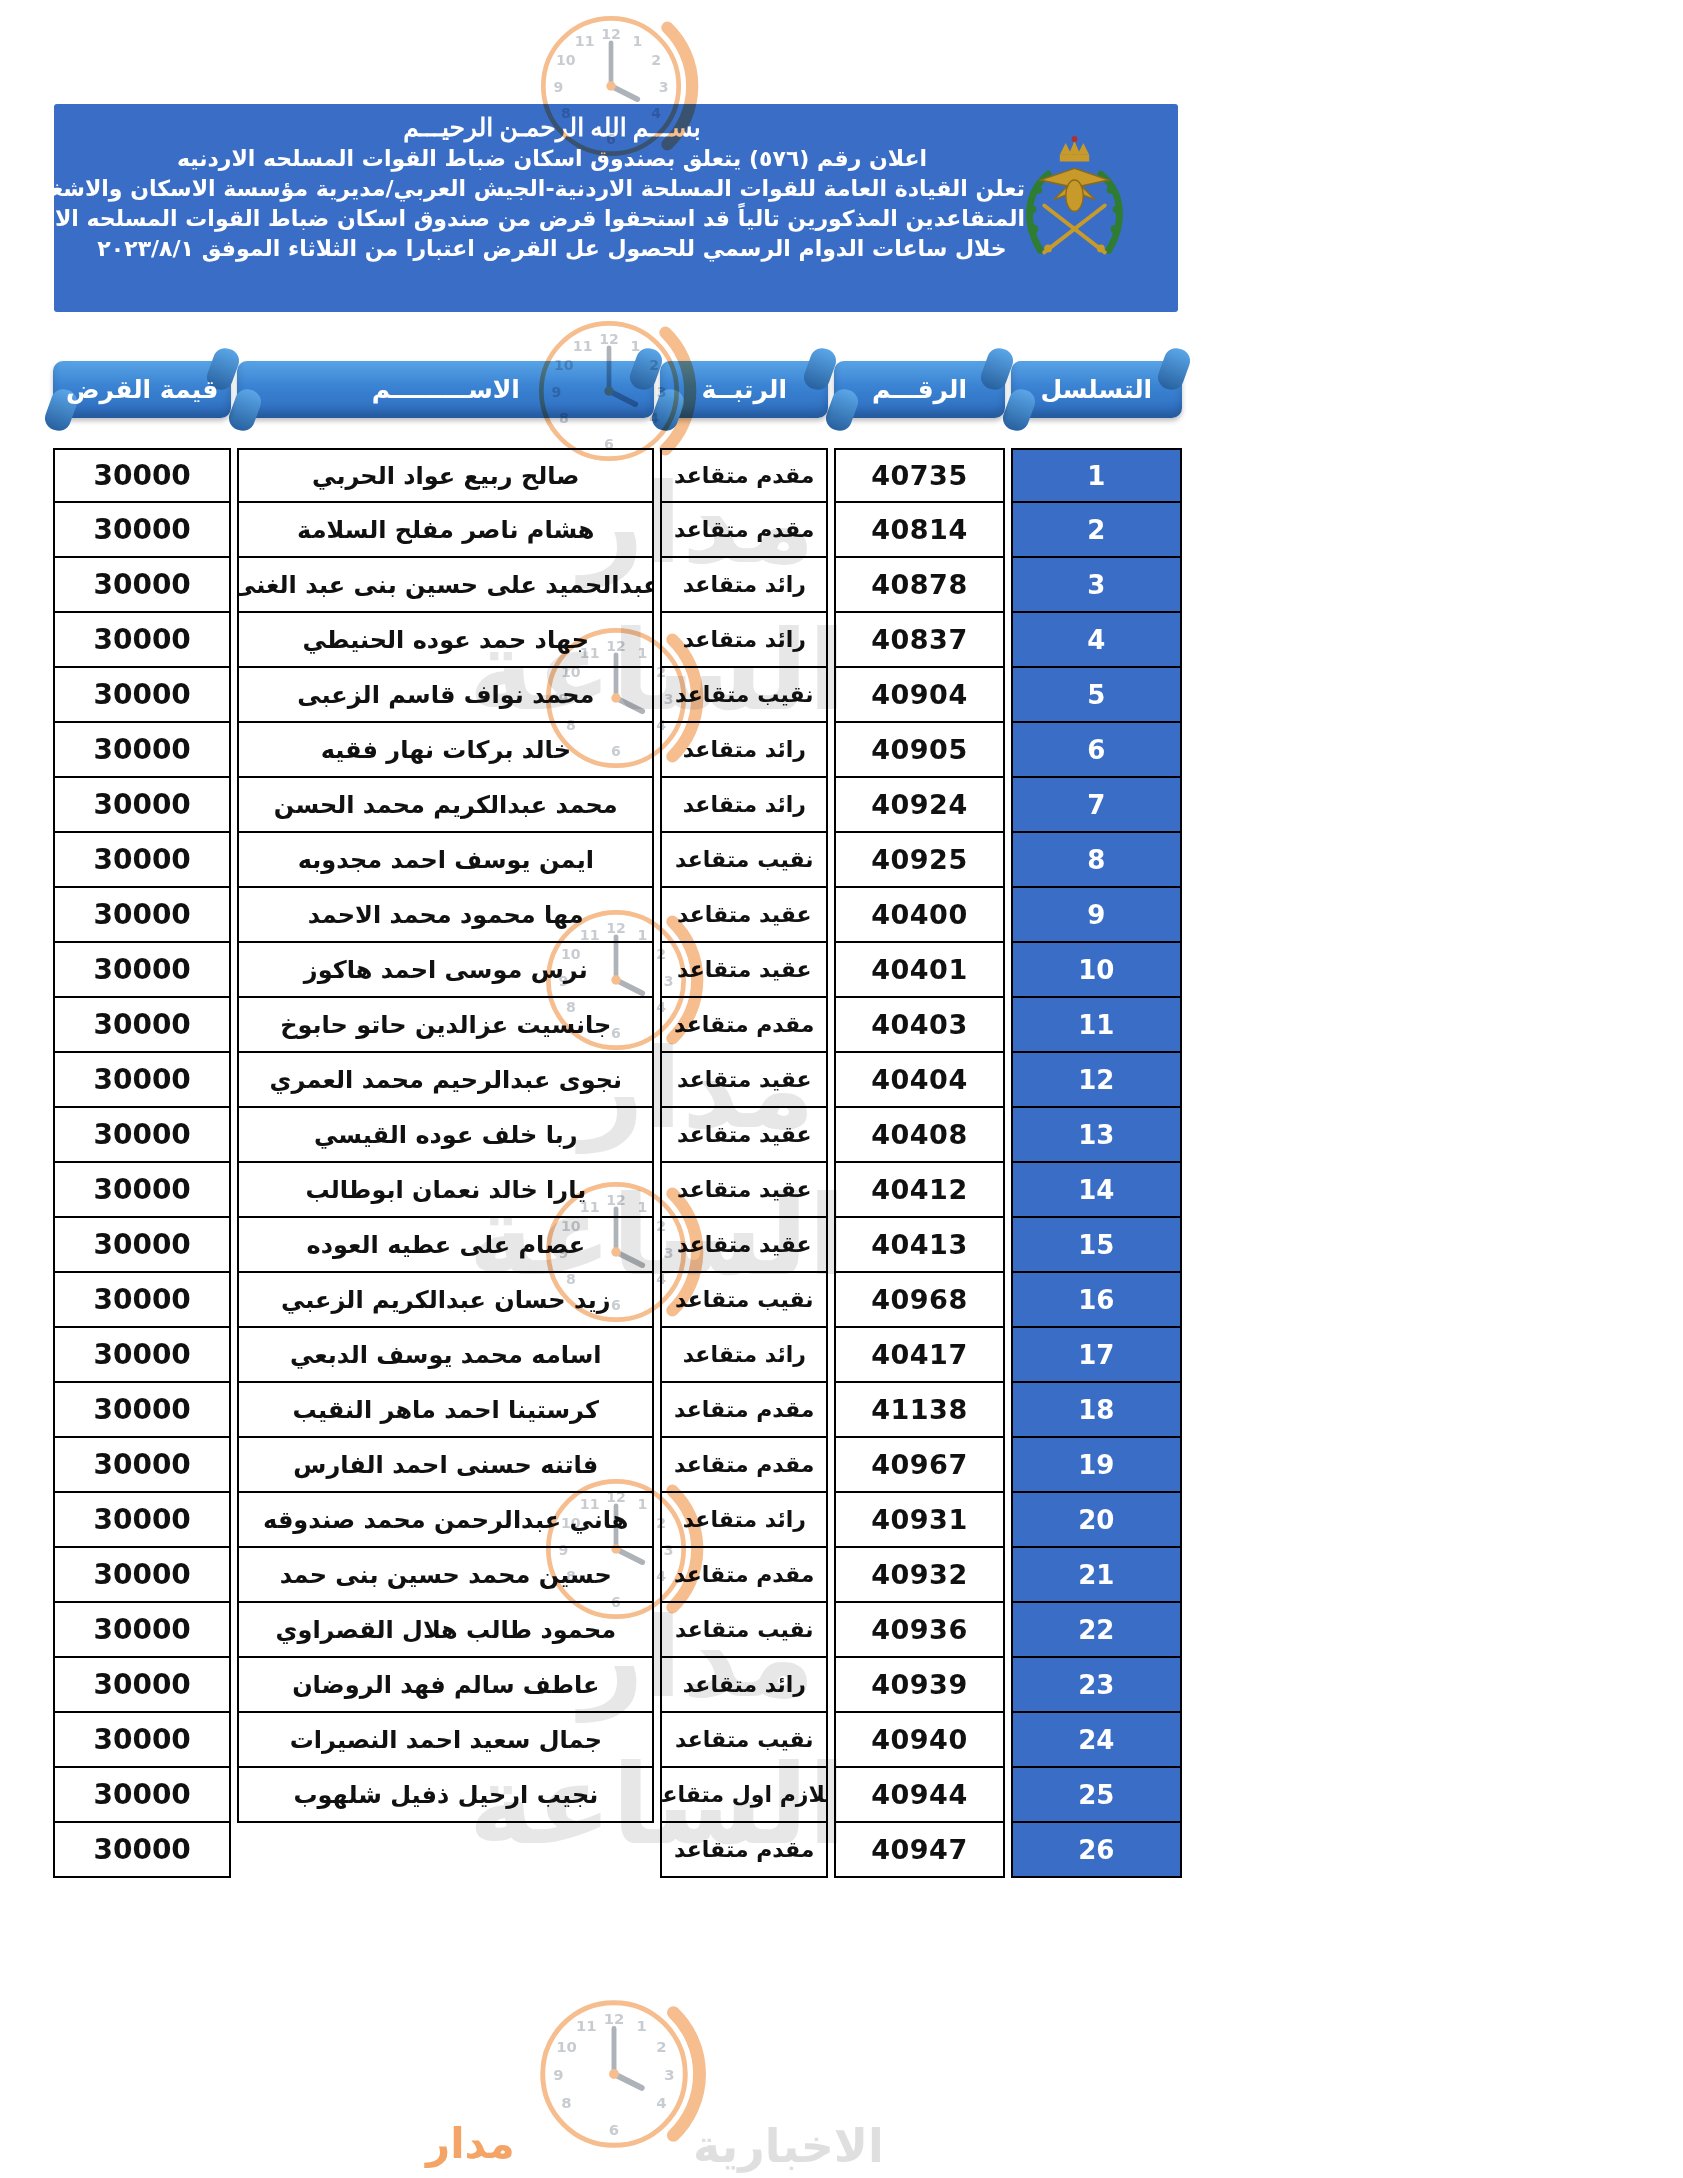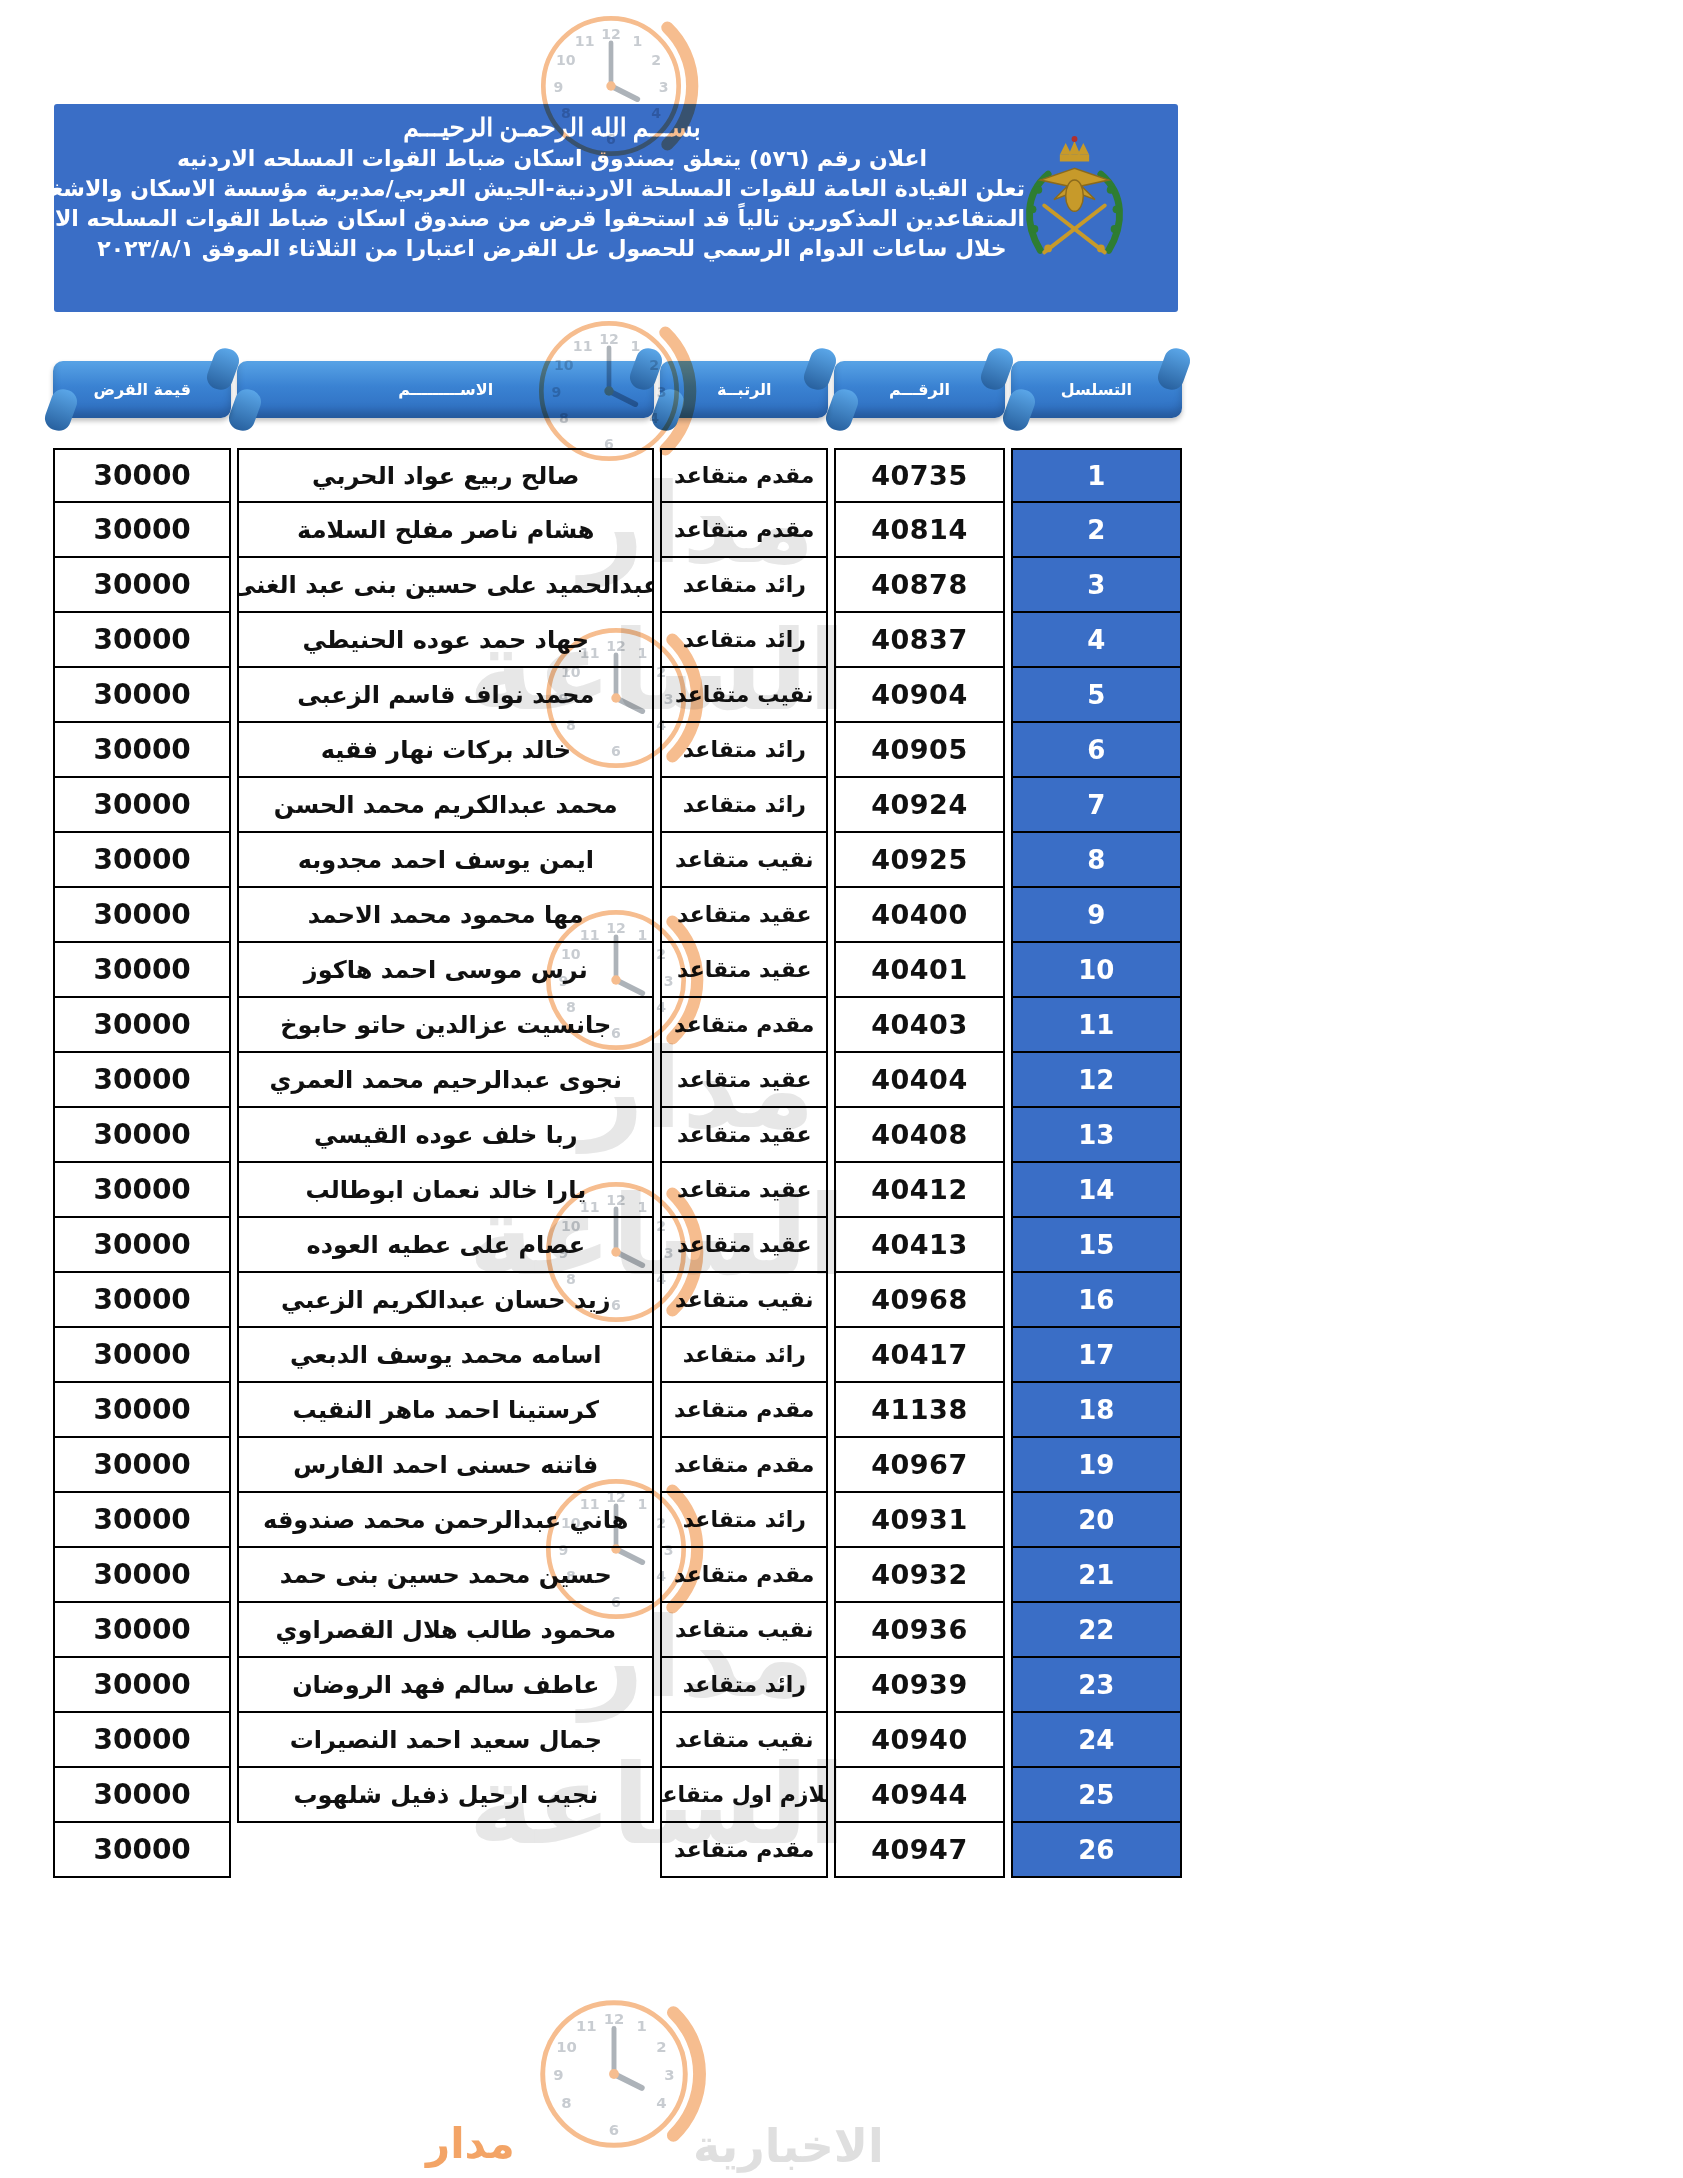--- a/index.html
+++ b/index.html
@@ -29,21 +29,21 @@
   .col-serial{width:173px;}
   .col-number{width:172px;}
   .col-rank{width:168px;}
   .col-name{width:417px;}
   .col-loan{width:180px;}
   .ribbon-zone{height:118px;display:flex;align-items:center;}
   .ribbon{
     position:relative;z-index:0;height:57px;width:100%;
     background:linear-gradient(180deg,#58a3e6 0%,#3a82d2 45%,#2d6cbe 100%);
     border-radius:10px;display:flex;align-items:center;justify-content:center;
-    color:#fff;font-weight:bold;font-size:16px;white-space:nowrap;
+    color:#fff;font-weight:bold;font-size:25px;white-space:nowrap;
     box-shadow:inset 0 -7px 9px rgba(0,0,0,.18), 0 3px 5px rgba(0,0,0,.25);
     text-align:right;
   }
   .ribbon::before{
     content:"";position:absolute;right:-5px;top:-13px;width:26px;height:42px;z-index:-1;
     background:linear-gradient(180deg,#5aa6e8,#28619f);border-radius:12px;transform:rotate(20deg);
   }
   .ribbon::after{
     content:"";position:absolute;left:-5px;bottom:-13px;width:26px;height:42px;z-index:-1;
     background:linear-gradient(180deg,#5aa6e8,#28619f);border-radius:12px;transform:rotate(20deg);

